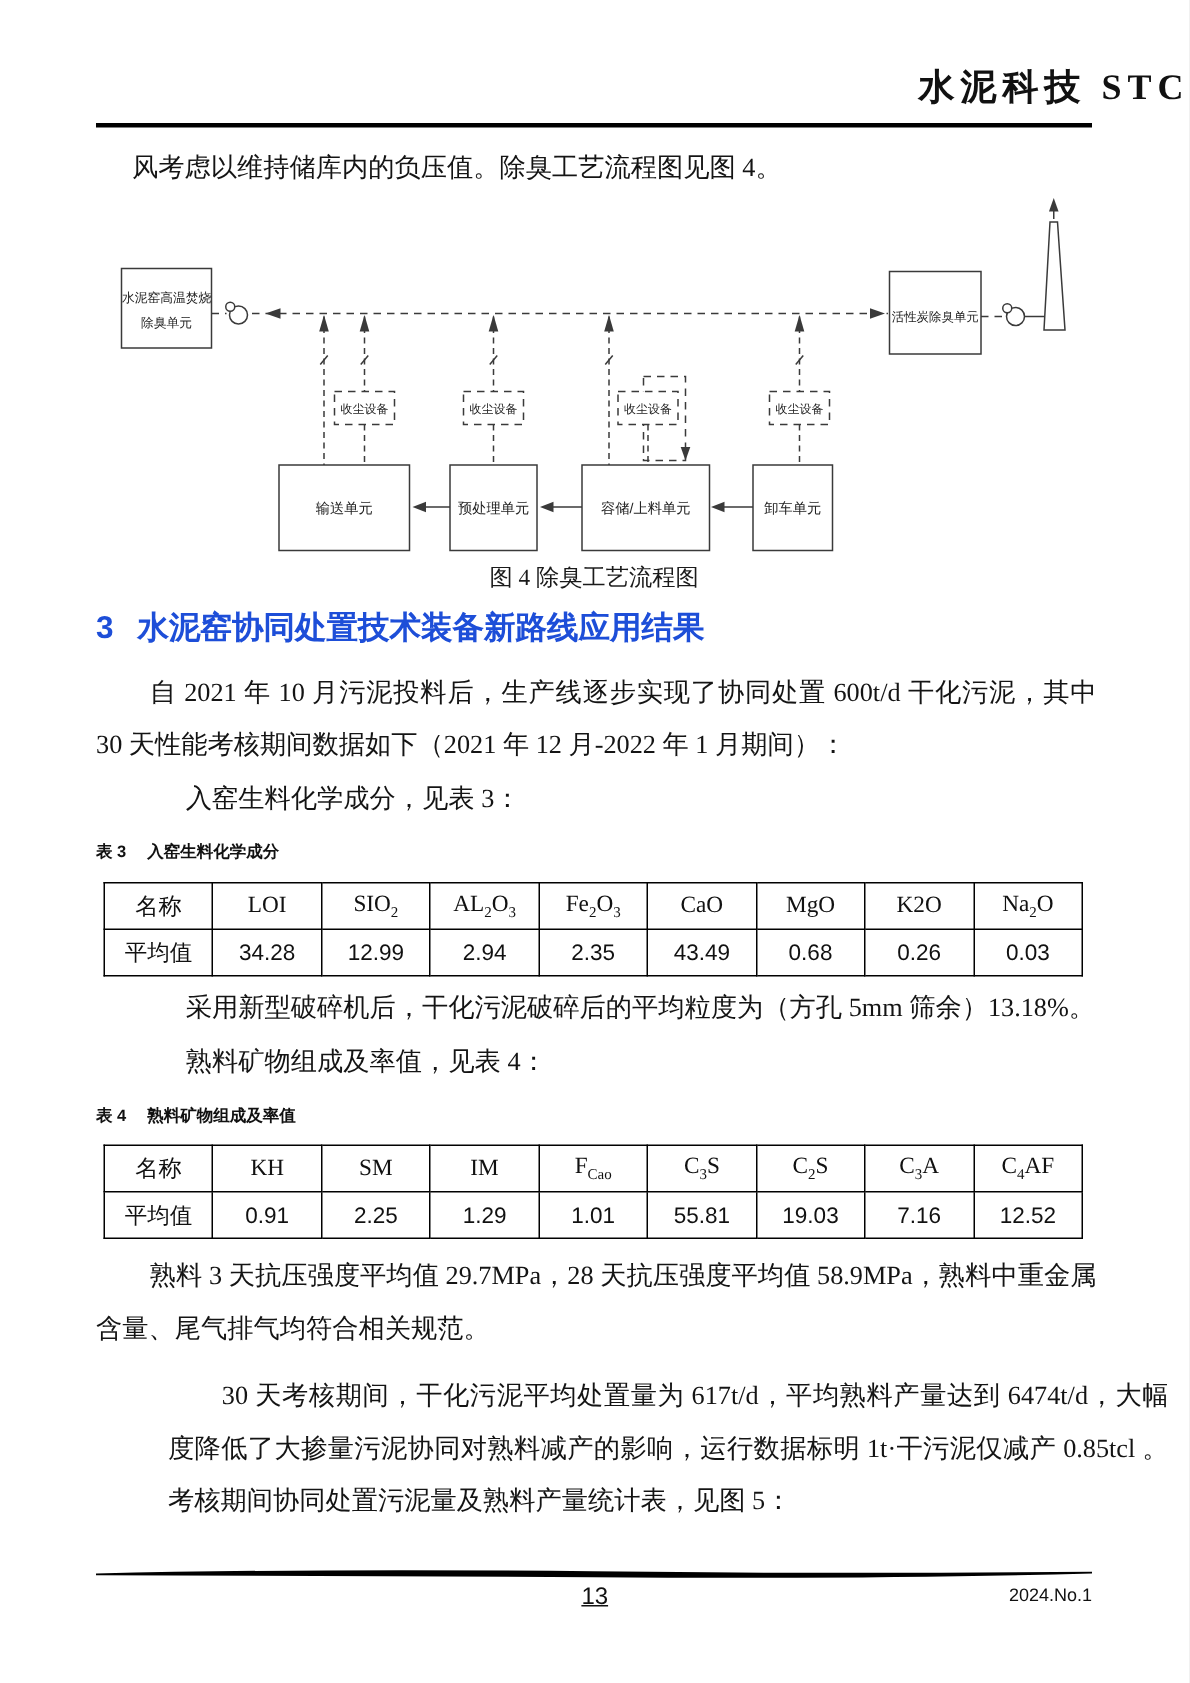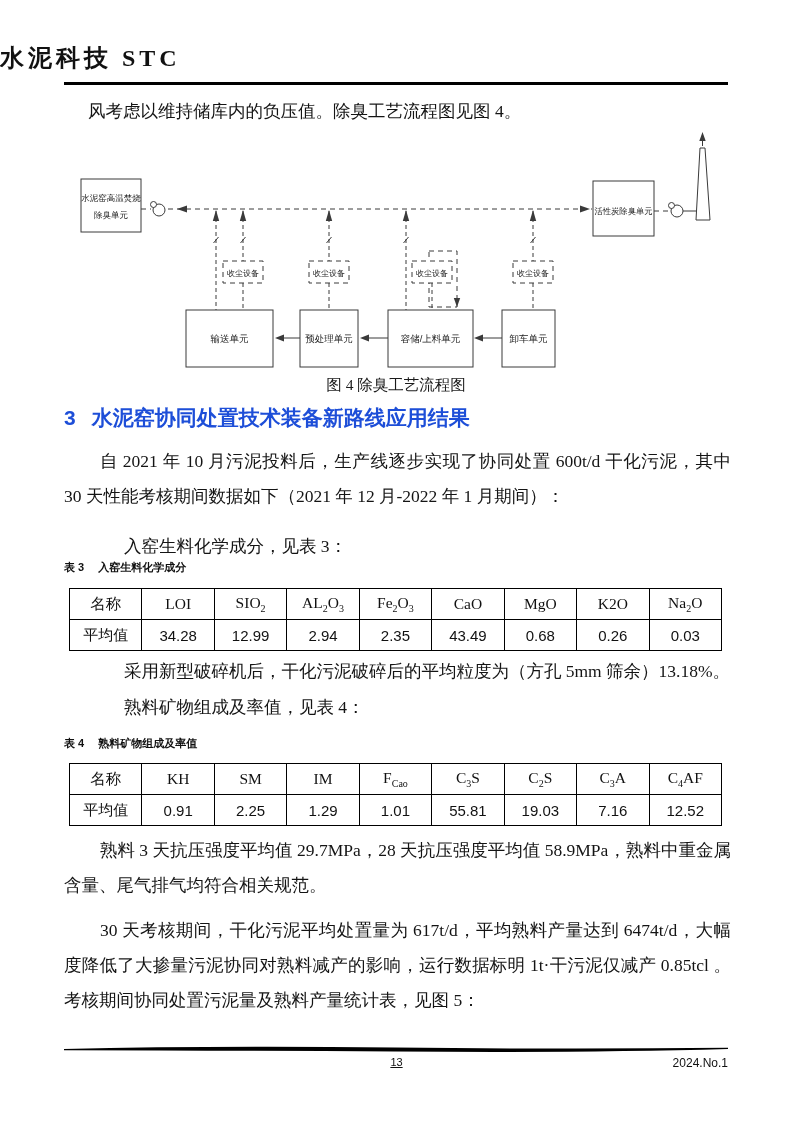--- a/index.html
+++ b/index.html
@@ -8,21 +8,21 @@
     width:793px;height:1122px;
     background:#ffffff;
     margin:0 auto;
     font-family:"Liberation Serif","DejaVu Serif",serif;
     color:#111;
     overflow:hidden;
   }
   .abs{position:absolute;}
   .journal-title{
     top:42px;left:0;width:793px;
-    text-align:left;
+    text-align:right;
     font-size:24px;font-weight:700;
     letter-spacing:4px;
   }
   .header-rule{
     top:82px;left:64px;width:664px;height:3px;background:#000;
   }
   .body-text{
     left:64px;width:667px;
     font-size:17.5px;line-height:35px;
     text-align:justify;
@@ -61,21 +61,21 @@
     font-size:15px;
   }
   table.datatable sub{font-size:10px;}
   .diagram-svg{left:60px;top:128px;}
   .diagram-svg text{
     font-family:"Liberation Sans","DejaVu Sans",sans-serif;
     fill:#222;
   }
   .footer-page{
     top:1056px;left:0;width:793px;text-align:center;
-    font-size:11px;font-family:"Liberation Sans","DejaVu Sans",sans-serif;text-decoration:underline;
+    font-size:16px;font-family:"Liberation Sans","DejaVu Sans",sans-serif;text-decoration:underline;
   }
   .footer-issue{
     top:1056px;left:528px;width:200px;text-align:right;
     font-size:12px;font-family:"Liberation Sans","DejaVu Sans",sans-serif;
   }
 </style>
 </head>
 <body>
 
 <div class="page">
@@ -180,21 +180,21 @@
   </svg>
 
   <div class="abs fig-caption">图 4 除臭工艺流程图</div>
 
   <div class="abs section-heading">
     <span class="num">3</span><span>水泥窑协同处置技术装备新路线应用结果</span>
   </div>
 
   <div class="abs body-text indent" style="top:444px;">自 2021 年 10 月污泥投料后，生产线逐步实现了协同处置 600t/d 干化污泥，其中 30 天性能考核期间数据如下（2021 年 12 月-2022 年 1 月期间）：</div>
 
-  <div class="abs body-text oneline indent" style="top:529px;">入窑生料化学成分，见表 3：</div>
+  <div class="abs body-text oneline indent" style="top:515px;">入窑生料化学成分，见表 3：</div>
 
   <div class="abs tbl-caption" style="top:560px;">
     <span>表 3</span><span class="gap"></span><span>入窑生料化学成分</span>
   </div>
 
   <table class="datatable abs" style="top:588px;left:69px;">
     <tbody>
         <tr>
       <td>名称</td>
       <td>LOI</td>
@@ -250,21 +250,21 @@
       <td>55.81</td>
       <td>19.03</td>
       <td>7.16</td>
       <td>12.52</td>
     </tr>
   </tbody>
     </table>
 
   <div class="abs body-text indent" style="top:833px;">熟料 3 天抗压强度平均值 29.7MPa，28 天抗压强度平均值 58.9MPa，熟料中重金属含量、尾气排气均符合相关规范。</div>
 
-  <div class="abs body-text indent" style="top:913px;">30 天考核期间，干化污泥平均处置量为 617t/d，平均熟料产量达到 6474t/d，大幅度降低了大掺量污泥协同对熟料减产的影响，运行数据标明 1t·干污泥仅减产 0.85tcl 。考核期间协同处置污泥量及熟料产量统计表，见图 5：</div>
+  <div class="abs body-text indent" style="top:913px;margin-left:48px;">30 天考核期间，干化污泥平均处置量为 617t/d，平均熟料产量达到 6474t/d，大幅度降低了大掺量污泥协同对熟料减产的影响，运行数据标明 1t·干污泥仅减产 0.85tcl 。考核期间协同处置污泥量及熟料产量统计表，见图 5：</div>
 
   <svg class="abs" style="left:64px;top:1043px;" width="664" height="12" viewBox="0 0 664 12">
     <path d="M0,6 Q150,2.5 331,4.5 Q500,6.5 664,4.8 L664,6 Q520,10 331,8.5 Q160,7.5 0,7.2 Z" fill="#000"></path>
   </svg>
   <div class="abs footer-page">13</div>
   <div class="abs footer-issue">2024.No.1</div>
 
 </div>
 
 </body></html>

